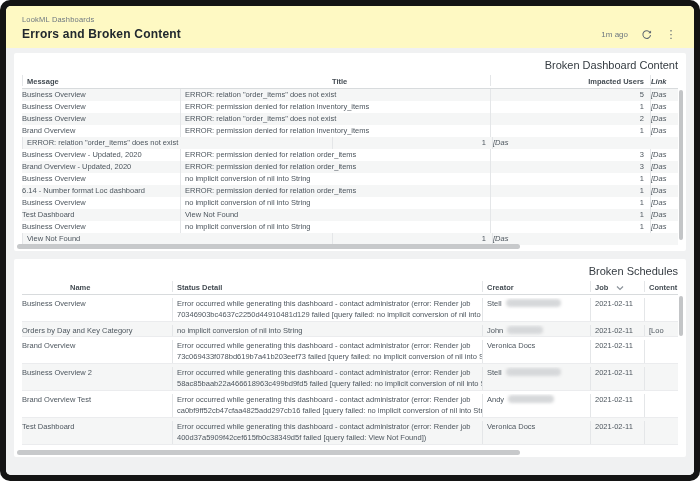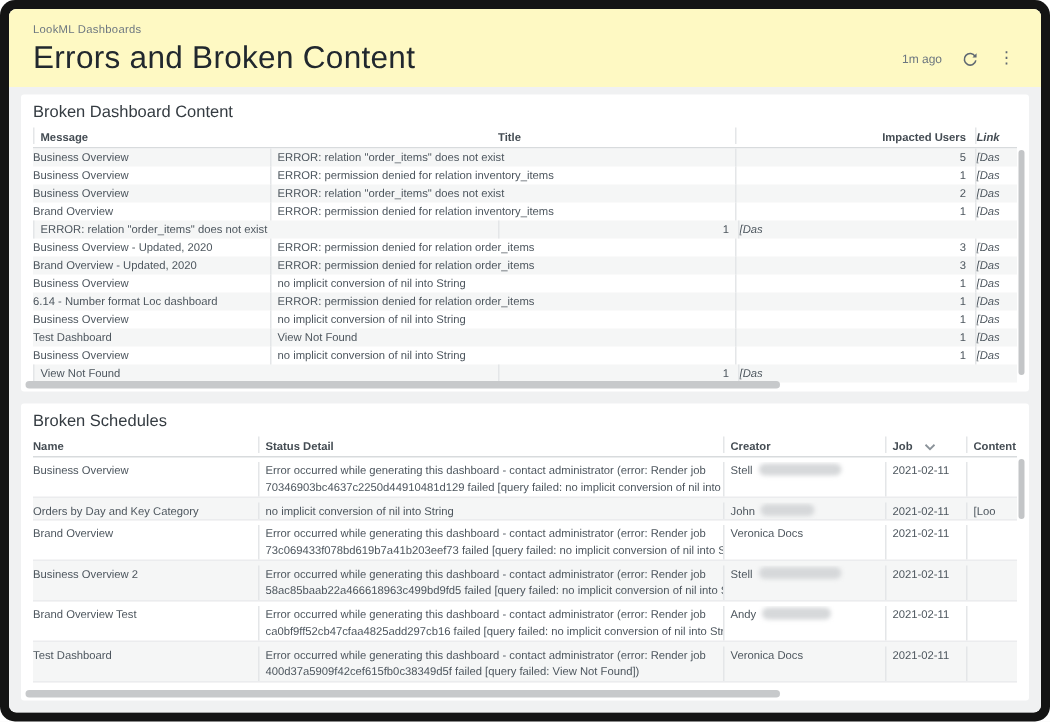--- a/index.html
+++ b/index.html
@@ -7,38 +7,38 @@
               font-family:"Liberation Sans","DejaVu Sans",sans-serif; }
   .screen { position:absolute; inset:0; width:700px; height:481px;
             background:#141414; border-radius:10px; }
   .app { position:absolute; inset:6px; background:#fff; border-radius:5px;
          overflow:hidden; display:flex; flex-direction:column; }
 
   
   .hdr { background:#fef9c3; padding:9px 16px 7px 16px; flex:0 0 auto; }
   .crumb { font-size:7.5px; color:#6d7780; letter-spacing:.2px; cursor:pointer; }
   .title-row { display:flex; align-items:center; justify-content:space-between; margin-top:3px; }
-  .page-title { font-size:21px; font-weight:400; color:#21282e; letter-spacing:.2px; }
+  .page-title { font-size:12px; font-weight:700; color:#21282e; letter-spacing:.2px; }
   .hdr-right { display:flex; align-items:center; gap:11px; }
   .updated { font-size:8px; color:#6d7780; }
   .icon-btn { width:14px; height:14px; display:flex; align-items:center; justify-content:center;
               cursor:pointer; color:#5f6871; }
   .kebab { font-size:11px; color:#5f6871; line-height:1; }
 
   
   .main { flex:1 1 auto; background:#f0f1f2; padding:5px 8px 0 8px; }
   .card { position:relative; background:#fff; border-radius:2px; height:198px;
           padding:0 8px; overflow:hidden; }
   .card + .card { margin-top:8px; }
-  .card-title { text-align:left; font-size:11px; font-weight:400; color:#343b41;
+  .card-title { text-align:right; font-size:11px; font-weight:400; color:#343b41;
                 padding:6px 0 4px 0; }
 
   .thead { display:flex; border-bottom:1px solid #d8dbdd; padding-bottom:2px; }
   .hcell { font-size:7.5px; font-weight:700; color:#444c53; white-space:nowrap;
-           overflow:hidden; padding-top:2px; }
+           overflow:hidden; padding-top:2px;padding-left:48px; }
   .cell  { font-size:7.5px; color:#4d565e; white-space:nowrap; overflow:hidden; }
   .t-row { display:flex; }
 
   
   .w-title { width:158px; padding-left:0; }
   .w-msg   { width:310px; padding-left:4px; border-left:1px solid #e4e6e8; }
   .w-users { width:160px; padding-right:6px; text-align:right; border-left:1px solid #e4e6e8; }
   .w-link  { flex:1; padding-left:0; border-left:1px solid #e4e6e8;font-style:italic; }
 
   .t1-row { height:12px; line-height:12px; }

